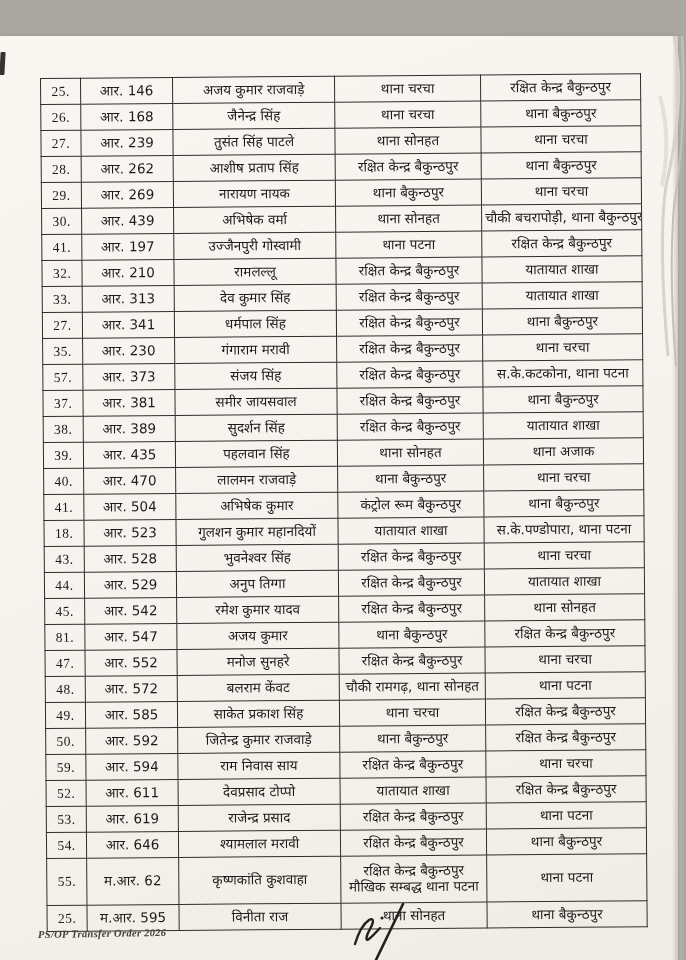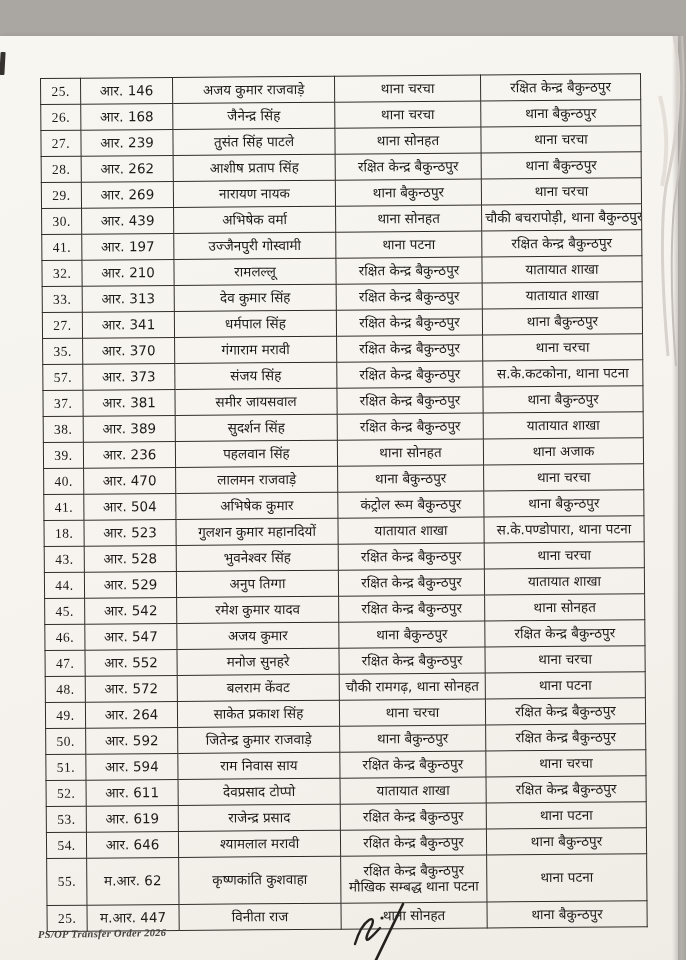--- a/index.html
+++ b/index.html
@@ -171,21 +171,21 @@
           <td class="sn">27.</td>
           <td class="badge">आर. 341</td>
           <td class="name">धर्मपाल सिंह</td>
           <td class="from">
             <div>रक्षित केन्द्र बैकुन्ठपुर</div>
           </td>
           <td class="to">थाना बैकुन्ठपुर</td>
         </tr>
         <tr>
           <td class="sn">35.</td>
-          <td class="badge">आर. 370</td>
+          <td class="badge">आर. 230</td>
           <td class="name">गंगाराम मरावी</td>
           <td class="from">
             <div>रक्षित केन्द्र बैकुन्ठपुर</div>
           </td>
           <td class="to">थाना चरचा</td>
         </tr>
         <tr>
           <td class="sn">57.</td>
           <td class="badge">आर. 373</td>
           <td class="name">संजय सिंह</td>
@@ -207,21 +207,21 @@
           <td class="sn">38.</td>
           <td class="badge">आर. 389</td>
           <td class="name">सुदर्शन सिंह</td>
           <td class="from">
             <div>रक्षित केन्द्र बैकुन्ठपुर</div>
           </td>
           <td class="to">यातायात शाखा</td>
         </tr>
         <tr>
           <td class="sn">39.</td>
-          <td class="badge">आर. 236</td>
+          <td class="badge">आर. 435</td>
           <td class="name">पहलवान सिंह</td>
           <td class="from">
             <div>थाना सोनहत</div>
           </td>
           <td class="to">थाना अजाक</td>
         </tr>
         <tr>
           <td class="sn">40.</td>
           <td class="badge">आर. 470</td>
           <td class="name">लालमन राजवाड़े</td>
@@ -269,21 +269,21 @@
         <tr>
           <td class="sn">45.</td>
           <td class="badge">आर. 542</td>
           <td class="name">रमेश कुमार यादव</td>
           <td class="from">
             <div>रक्षित केन्द्र बैकुन्ठपुर</div>
           </td>
           <td class="to">थाना सोनहत</td>
         </tr>
         <tr>
-          <td class="sn">46.</td>
+          <td class="sn">81.</td>
           <td class="badge">आर. 547</td>
           <td class="name">अजय कुमार</td>
           <td class="from">
             <div>थाना बैकुन्ठपुर</div>
           </td>
           <td class="to">रक्षित केन्द्र बैकुन्ठपुर</td>
         </tr>
         <tr>
           <td class="sn">47.</td>
           <td class="badge">आर. 552</td>
@@ -297,38 +297,38 @@
           <td class="sn">48.</td>
           <td class="badge">आर. 572</td>
           <td class="name">बलराम केंवट</td>
           <td class="from">
             <div>चौकी रामगढ़, थाना सोनहत</div>
           </td>
           <td class="to">थाना पटना</td>
         </tr>
         <tr>
           <td class="sn">49.</td>
-          <td class="badge">आर. 264</td>
+          <td class="badge">आर. 585</td>
           <td class="name">साकेत प्रकाश सिंह</td>
           <td class="from">
             <div>थाना चरचा</div>
           </td>
           <td class="to">रक्षित केन्द्र बैकुन्ठपुर</td>
         </tr>
         <tr>
           <td class="sn">50.</td>
           <td class="badge">आर. 592</td>
           <td class="name">जितेन्द्र कुमार राजवाड़े</td>
           <td class="from">
             <div>थाना बैकुन्ठपुर</div>
           </td>
           <td class="to">रक्षित केन्द्र बैकुन्ठपुर</td>
         </tr>
         <tr>
-          <td class="sn">51.</td>
+          <td class="sn">59.</td>
           <td class="badge">आर. 594</td>
           <td class="name">राम निवास साय</td>
           <td class="from">
             <div>रक्षित केन्द्र बैकुन्ठपुर</div>
           </td>
           <td class="to">थाना चरचा</td>
         </tr>
         <tr>
           <td class="sn">52.</td>
           <td class="badge">आर. 611</td>
@@ -361,21 +361,21 @@
           <td class="badge">म.आर. 62</td>
           <td class="name">कृष्णकांति कुशवाहा</td>
           <td class="from">
             <div>रक्षित केन्द्र बैकुन्ठपुर</div>
             <div>मौखिक सम्बद्ध थाना पटना</div>
           </td>
           <td class="to">थाना पटना</td>
         </tr>
         <tr>
           <td class="sn">25.</td>
-          <td class="badge">म.आर. 447</td>
+          <td class="badge">म.आर. 595</td>
           <td class="name">विनीता राज</td>
           <td class="from">
             <div>थाना सोनहत</div>
           </td>
           <td class="to">थाना बैकुन्ठपुर</td>
         </tr>
       </tbody>
   </table>
 
   <div class="footer-label">PS/OP Transfer Order 2026</div>

